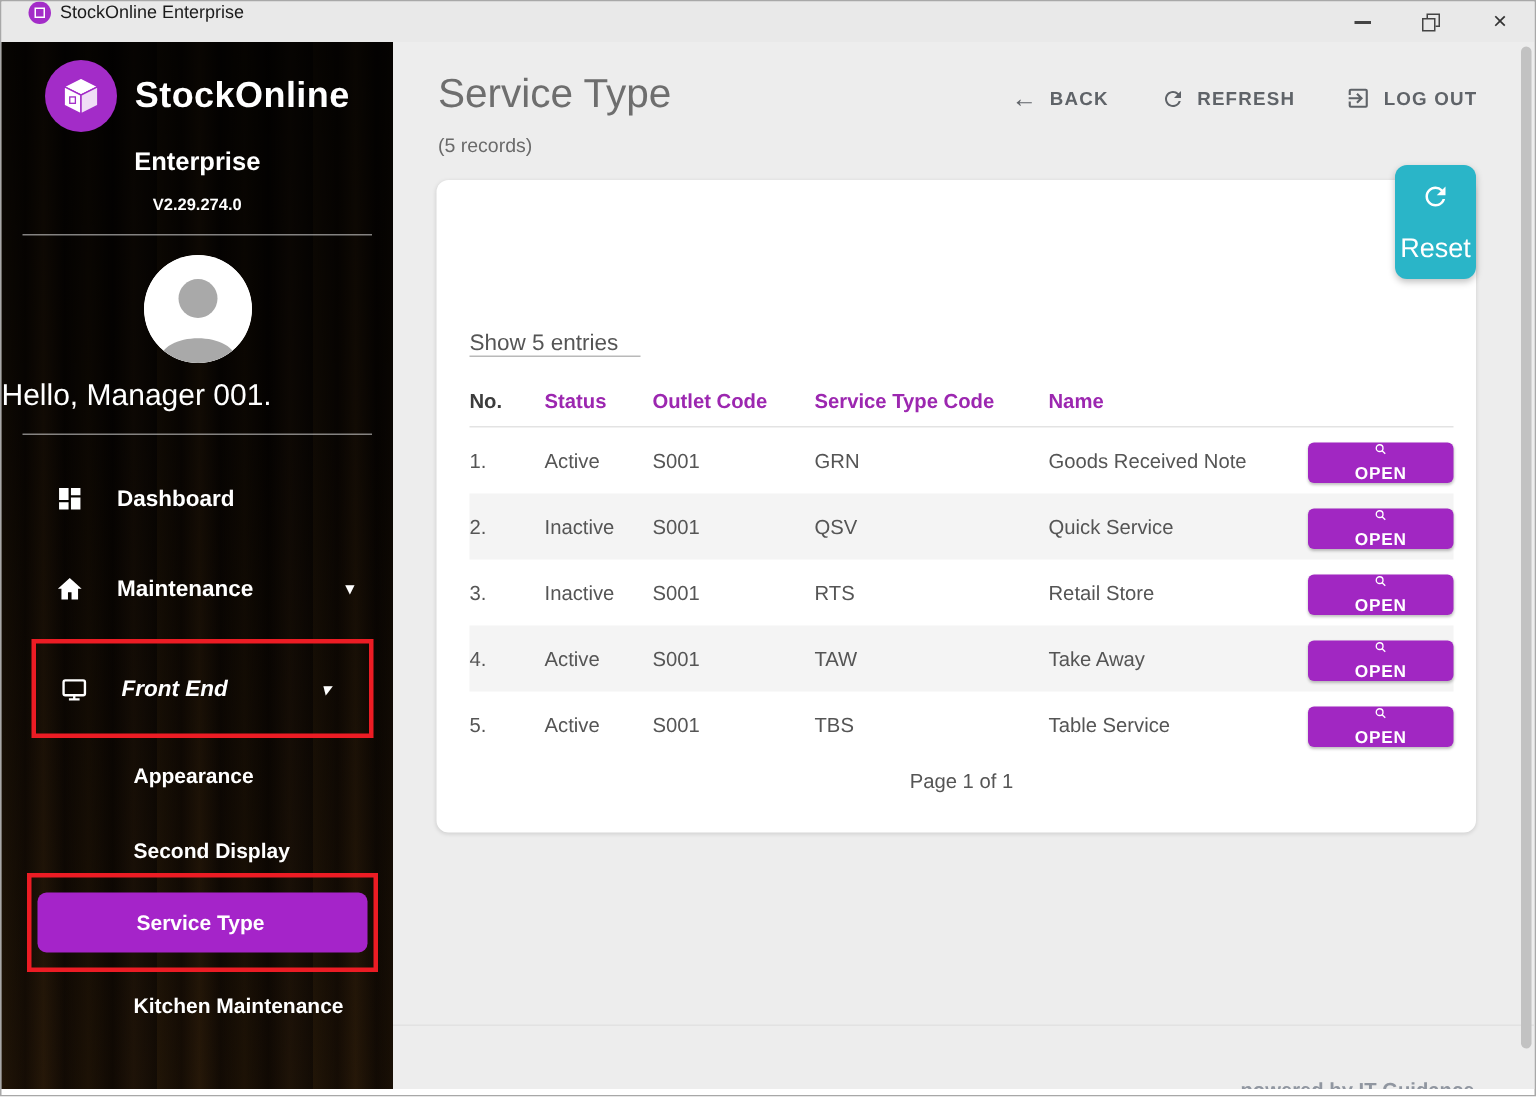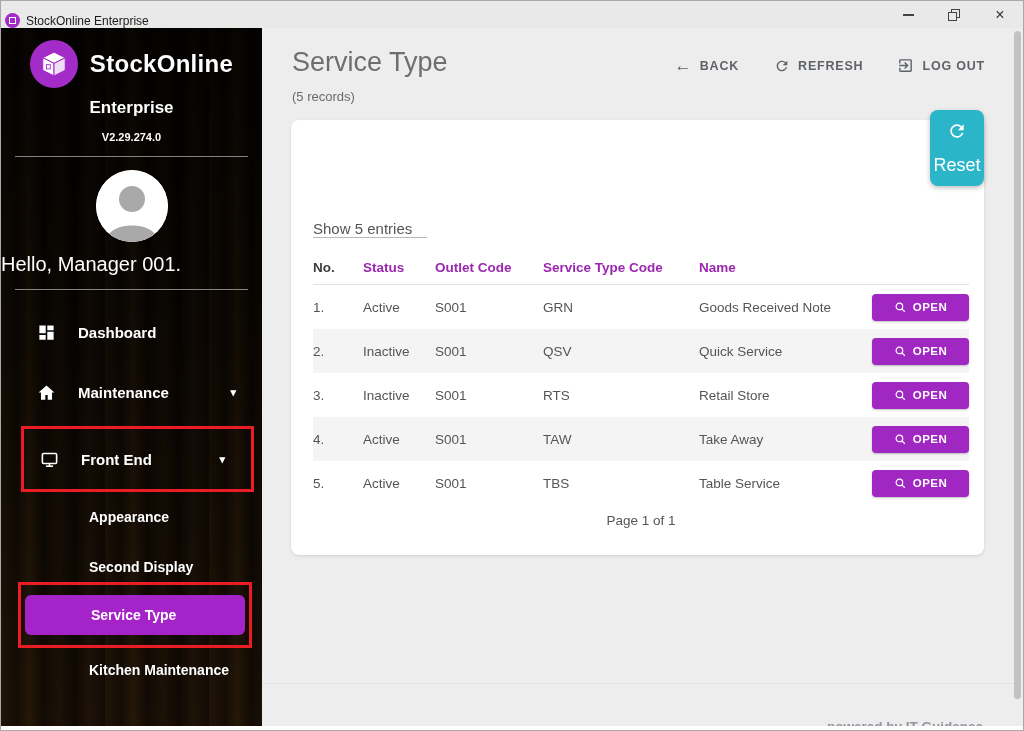--- a/index.html
+++ b/index.html
@@ -3,21 +3,21 @@
 <meta charset="utf-8">
 <style>
   * { margin:0; padding:0; box-sizing:border-box; }
   html,body { background:#ffffff; }
   body { font-family:"Liberation Sans", sans-serif; }
 
   .frame { position:relative; width:1024px; height:731px; background:#ffffff;
            border:1px solid #a8a8a8; overflow:hidden; }
 
   
-  .titlebar { height:27px; background:#e9e9e9; display:flex; align-items:flex-end; padding-left:4px; }
+  .titlebar { height:27px; background:#e9e9e9; display:flex; align-items:flex-start; padding-left:18px; }
   .app-icon { width:15px; height:15px; border-radius:50%; background:#a32cc8;
               display:flex; align-items:center; justify-content:center; margin-right:6px; }
   .app-icon-box { width:7px; height:7px; border:1.5px solid #fff; background:transparent; }
   .titlebar-title { font-size:12px; color:#1b1b1b; }
   .titlebar-controls { margin-left:auto; display:flex; height:100%; }
   .tb-btn { width:46px; display:flex; align-items:center; justify-content:center; color:#333; cursor:pointer; }
   .min-bar { width:11px; height:2px; background:#444; }
   .restore-box { position:relative; width:12px; height:12px; }
   .restore-back { position:absolute; top:0; right:0; width:9px; height:9px; border:1.4px solid #444; }
   .restore-front { position:absolute; bottom:0; left:0; width:9px; height:9px; border:1.4px solid #444; background:#e9e9e9; }
@@ -46,21 +46,21 @@
             overflow:hidden; display:flex; align-items:flex-end; justify-content:center; }
   .greeting { text-align:left; font-size:20px; margin-top:11px; }
 
   .nav { margin-top:12px; }
   .nav-item { display:flex; align-items:center; height:60px; padding-left:36px; gap:22px;
               font-size:15px; font-weight:600; cursor:pointer; }
   .nav-icon { width:19px; height:19px; flex-shrink:0; display:flex; align-items:center; justify-content:center; }
   .nav-caret { margin-left:auto; margin-right:26px; font-size:11px; color:#fff; }
 
   .annotation-box { border:3px solid #ec1c24; }
-  .frontend-annotation { margin:4px 8px 0 20px; }
+  .frontend-annotation { margin:4px 13px 0 20px;font-style:italic; }
   .frontend-annotation .nav-item { height:60px; padding-left:16px; }
 
   .subnav-item { height:50px; display:flex; align-items:center; padding-left:88px;
                  font-size:14px; font-weight:600; cursor:pointer; }
   .servicetype-annotation { margin:-10px 10px 0 17px; padding:10px 4px; }
   .subnav-active { height:40px; background:#a524c9; border-radius:6px; display:flex;
                    align-items:center; padding-left:66px; font-size:14px; font-weight:600; cursor:pointer; }
 
   
   .main { flex:1; background:#ededed; position:relative; overflow:hidden; }
@@ -90,21 +90,21 @@
            font-size:13.5px; font-weight:700; }
   .th-no { color:#3c3c3c; }
   .th-purple { color:#9c27b0; }
   .trow { height:44px; font-size:13.5px; color:#555; }
   .trow.even { background:#f4f4f4; }
   .action-cell { text-align:right; padding-right:0; }
   .open-btn { width:97px; height:27px; background:#a127c2; border:none; border-radius:4px;
               color:#fff; font-size:11.5px; font-weight:700; letter-spacing:0.5px;
               display:inline-flex; align-items:center; justify-content:center; gap:6px;
               cursor:pointer; box-shadow:0 1px 2px rgba(0,0,0,0.25);
-              font-family:"Liberation Sans", sans-serif; }
+              font-family:"Liberation Sans", sans-serif;flex-direction:column; }
   .pagination { text-align:center; margin-top:8px; font-size:13.5px; color:#555; }
 
   .main-footer-line { position:absolute; left:0; right:0; bottom:42px; height:1px; background:#e2e2e2; }
   .powered { position:absolute; right:40px; bottom:-8px; font-size:13.5px; color:#9096a0; font-weight:600; }
 
   .scroll-thumb { position:absolute; right:2px; top:3px; width:7px; height:668px;
                   background:#c2c2c2; border-radius:4px; cursor:pointer; }
 </style>
 </head>
 <body>

